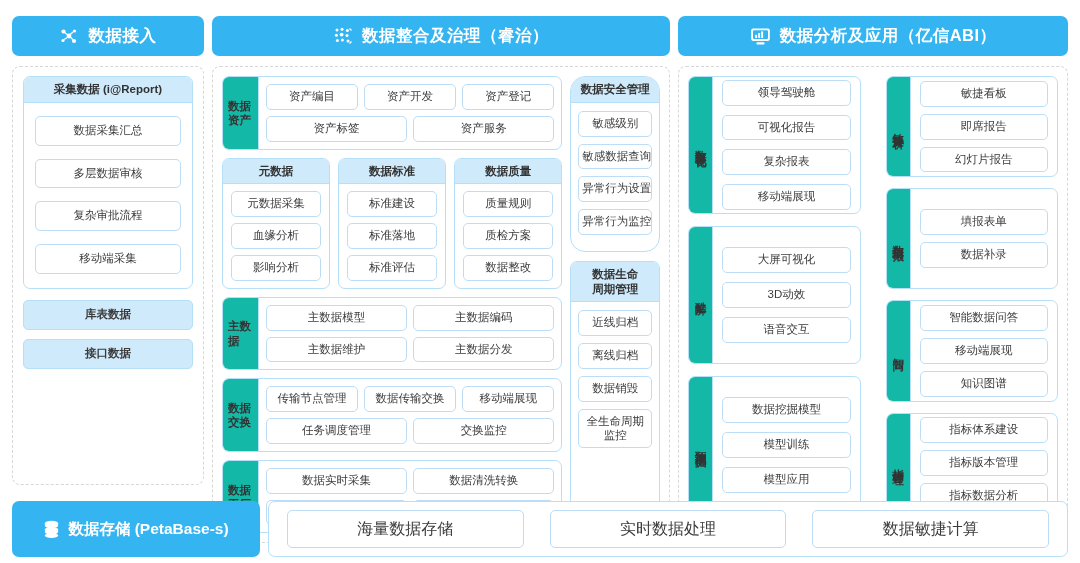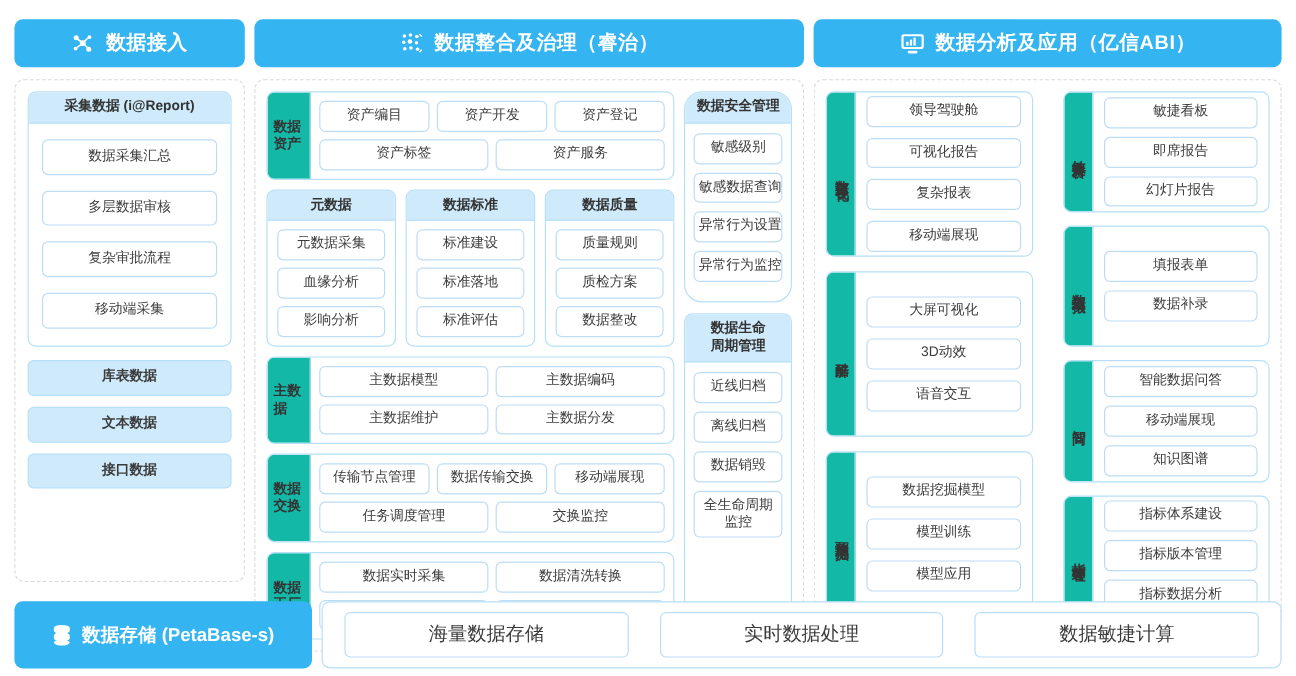--- a/index.html
+++ b/index.html
@@ -213,21 +213,20 @@
           <div class="card-title">采集数据 (i@Report)</div>
           <div class="card-list">
             <div class="pill">数据采集汇总</div>
             <div class="pill">多层数据审核</div>
             <div class="pill">复杂审批流程</div>
             <div class="pill">移动端采集</div>
           </div>
         </div>
         <div class="ing-tail">
           <div class="pill solid">库表数据</div>
-          <div class="pill solid">文本数据</div>
           <div class="pill solid">接口数据</div>
         </div>
       </div>
     </div>
 
     <div class="col col-govern">
       <div class="hdr">
         <span class="gl">
           <svg width="20" height="20" viewBox="0 0 20 20">
             <circle cx="4" cy="4" r="1.5" fill="#fff"></circle>

